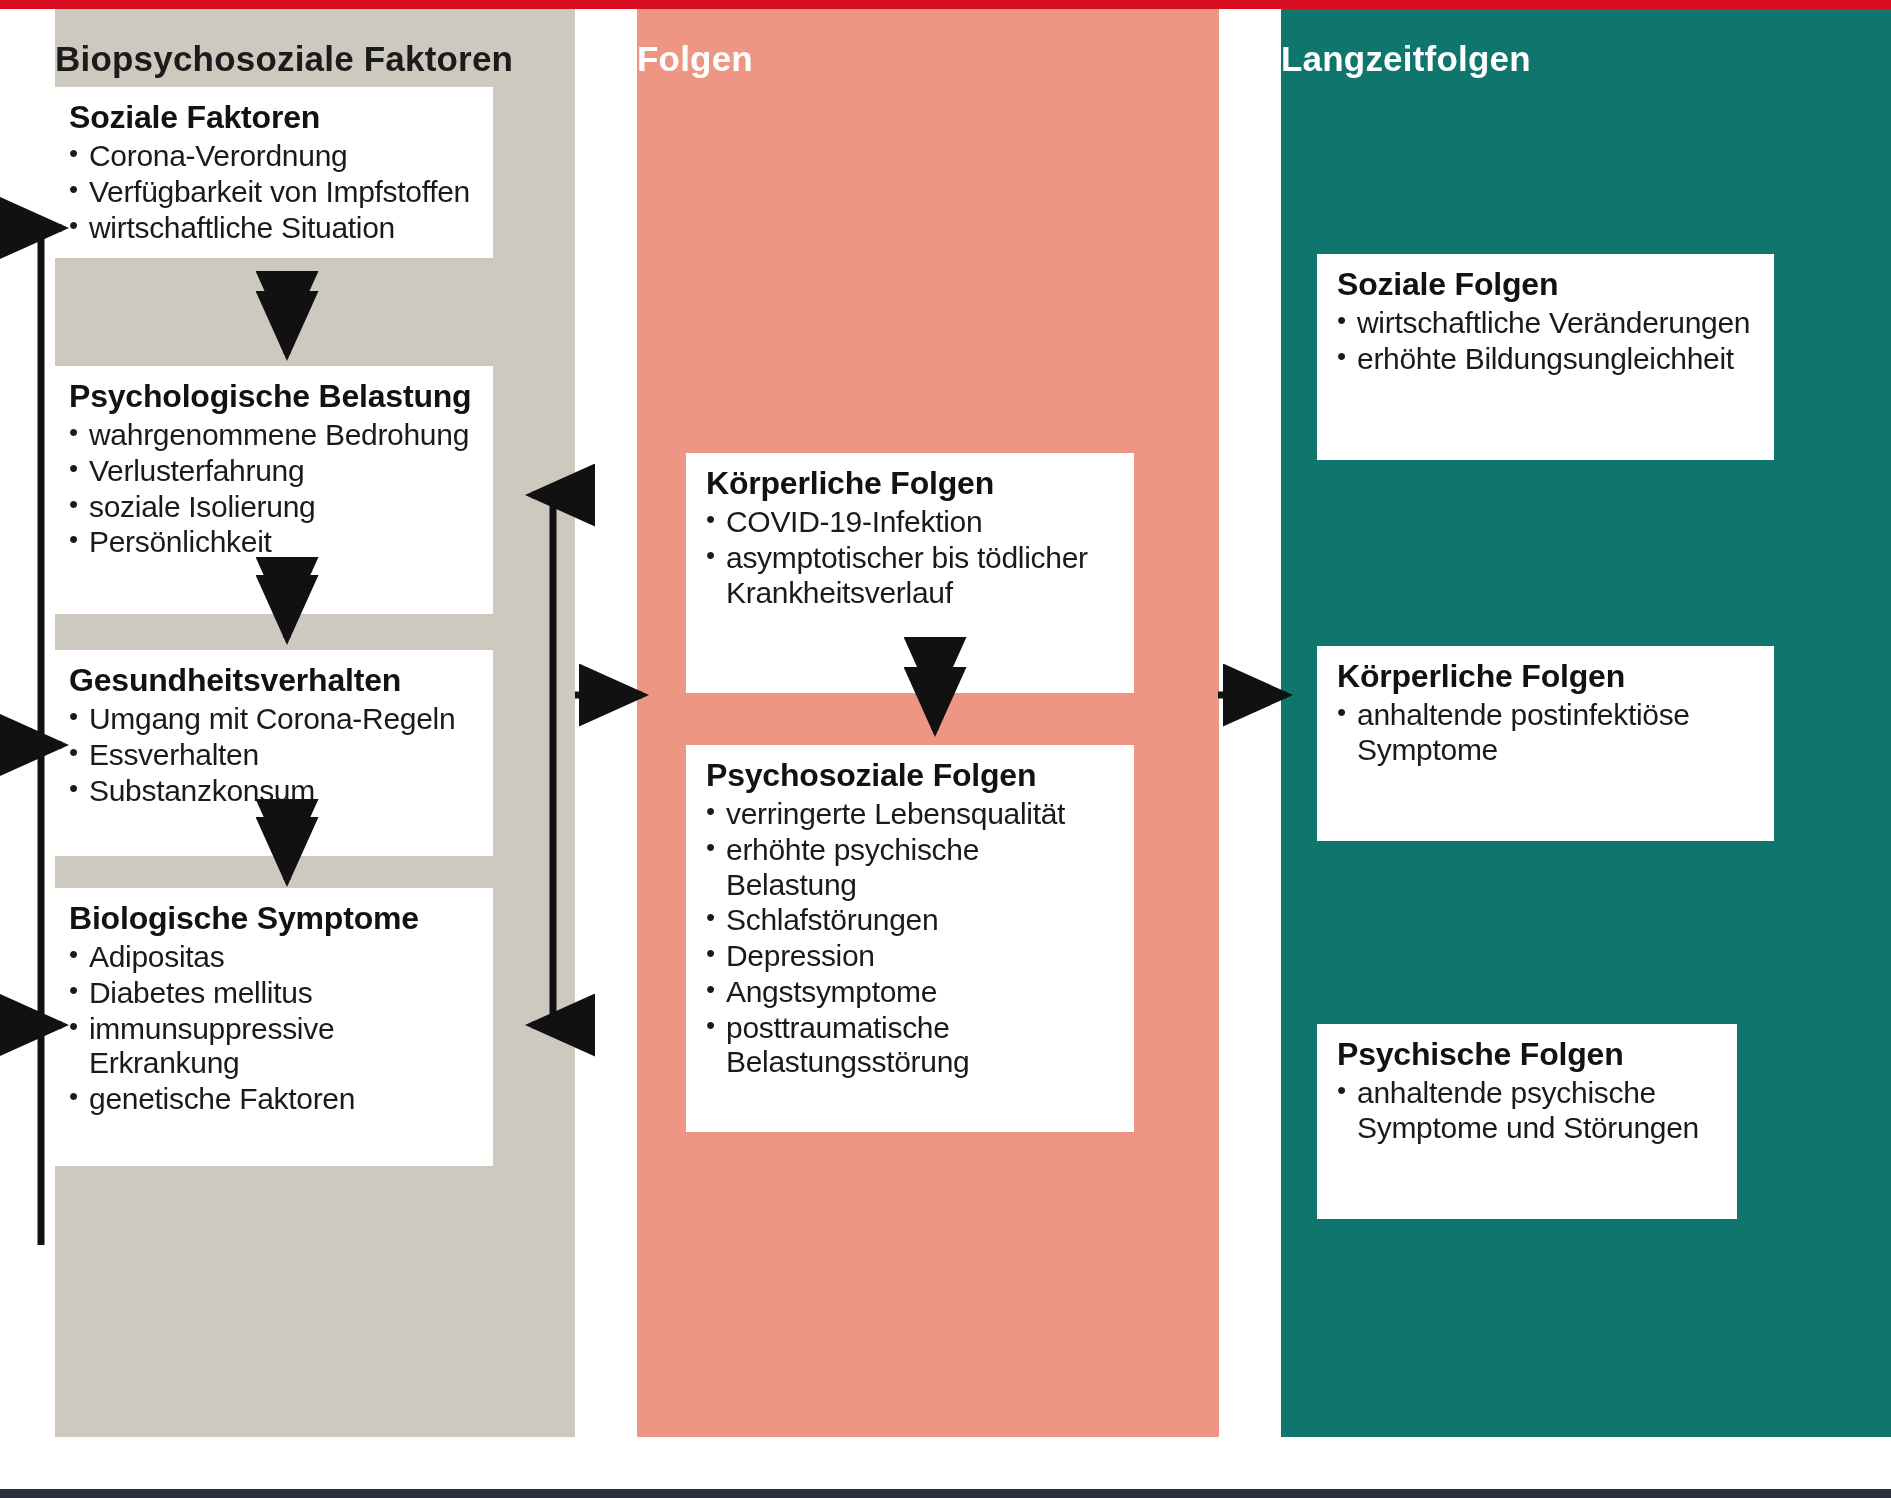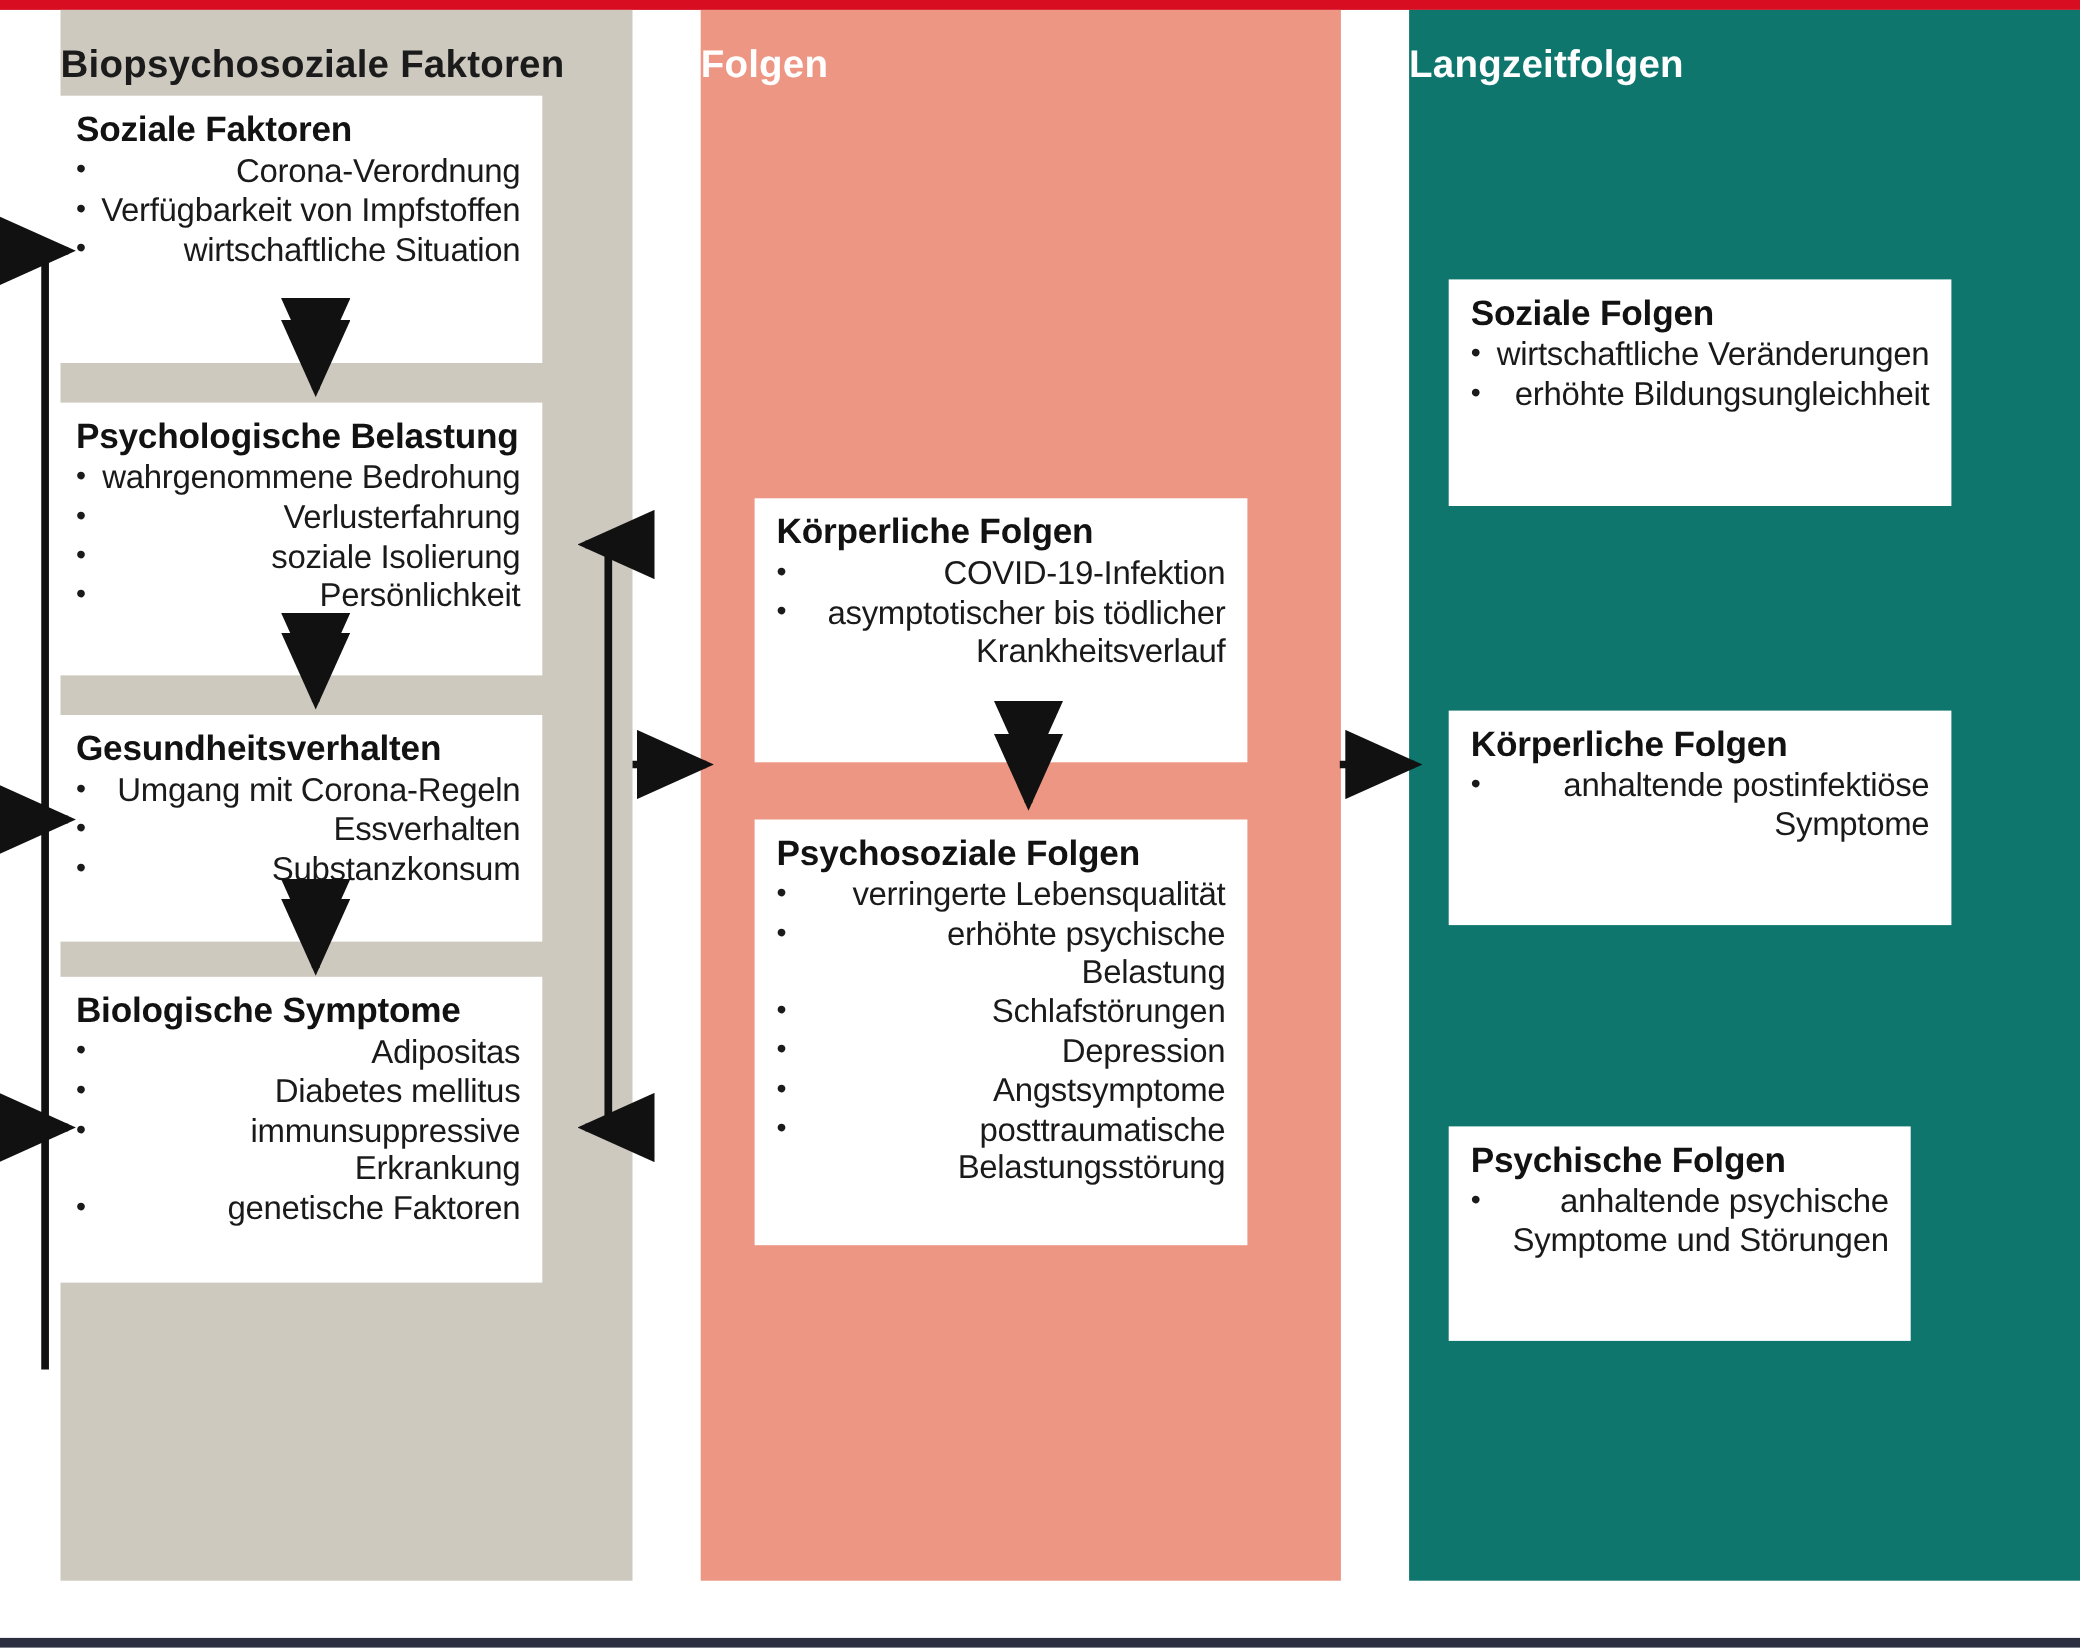--- a/index.html
+++ b/index.html
@@ -51,21 +51,20 @@
     margin:0;padding:0;list-style:none;
   }
   .card li{
     font-size:30px;
     line-height:1.16;
     color:#1a1a1a;
     padding-left:20px;
     position:relative;
     margin-bottom:1px;
     letter-spacing:-.3px;
-    text-align:right;
   }
   .card li::before{
     content:"\2022";
     position:absolute;left:0;top:-1px;
     font-size:26px;
     color:#1a1a1a;
   }
 
   
   #arrows{position:absolute;left:0;top:0;width:1891px;height:1498px;pointer-events:none;}
@@ -83,21 +82,21 @@
 </head>
 <body>
 
 <div id="stage">
 
   <div class="rule-top"></div>
 
   <div class="col col-1">
     <div class="col-title">Biopsychosoziale Faktoren</div>
 
-    <div class="card" style="left:-6px;top:78px;width:444px;height:243px;">
+    <div class="card" style="left:-6px;top:78px;width:444px;height:171px;">
       <h3>Soziale Faktoren</h3>
       <ul>
         <li>Corona-Verordnung</li>
         <li>Verfügbarkeit von Impfstoffen</li>
         <li>wirtschaftliche Situation</li>
       </ul>
     </div>
 
     <div class="card" style="left:-6px;top:357px;width:444px;height:248px;">
       <h3>Psychologische Belastung</h3>

